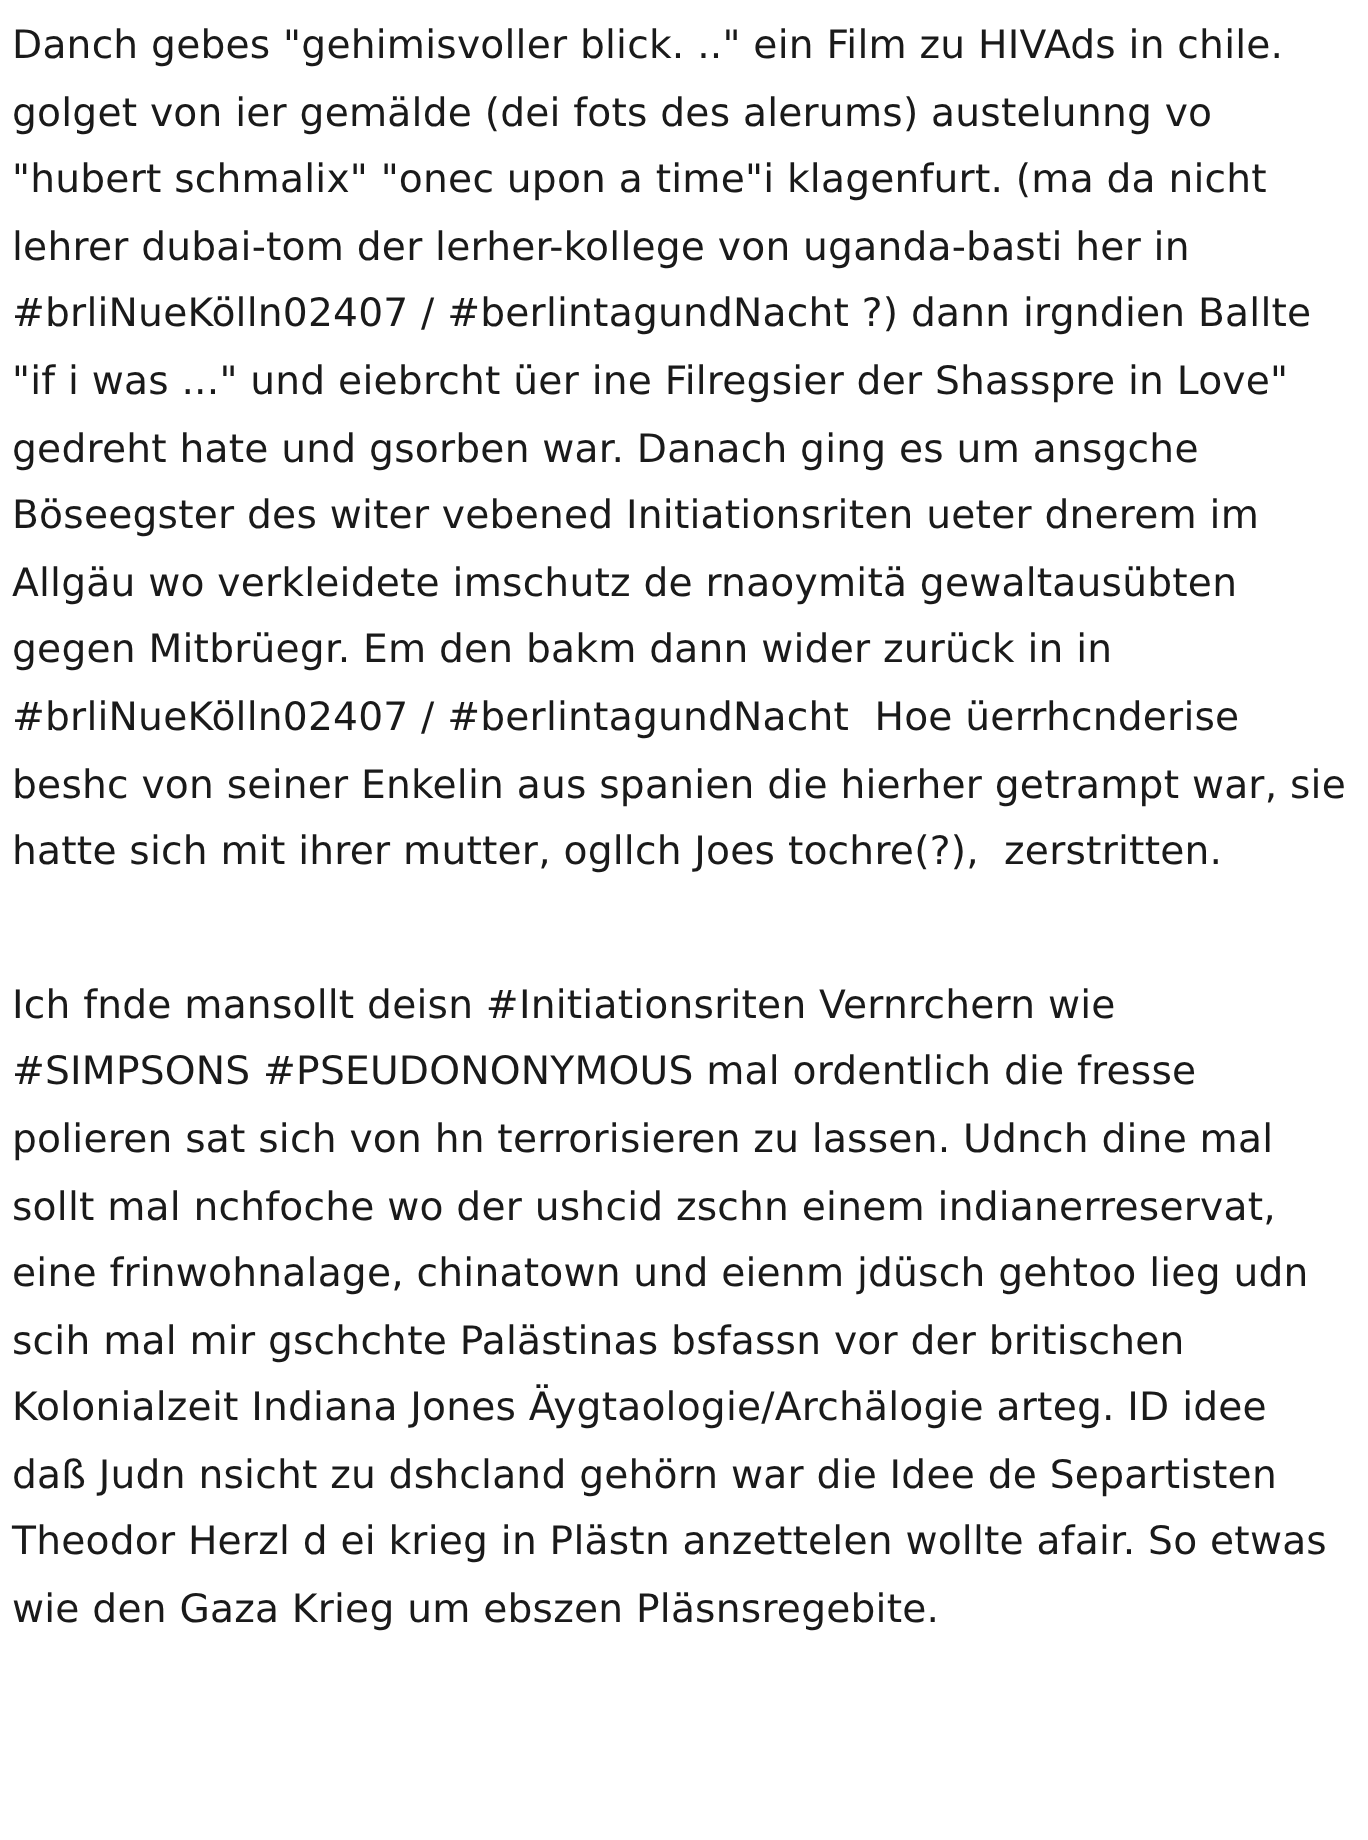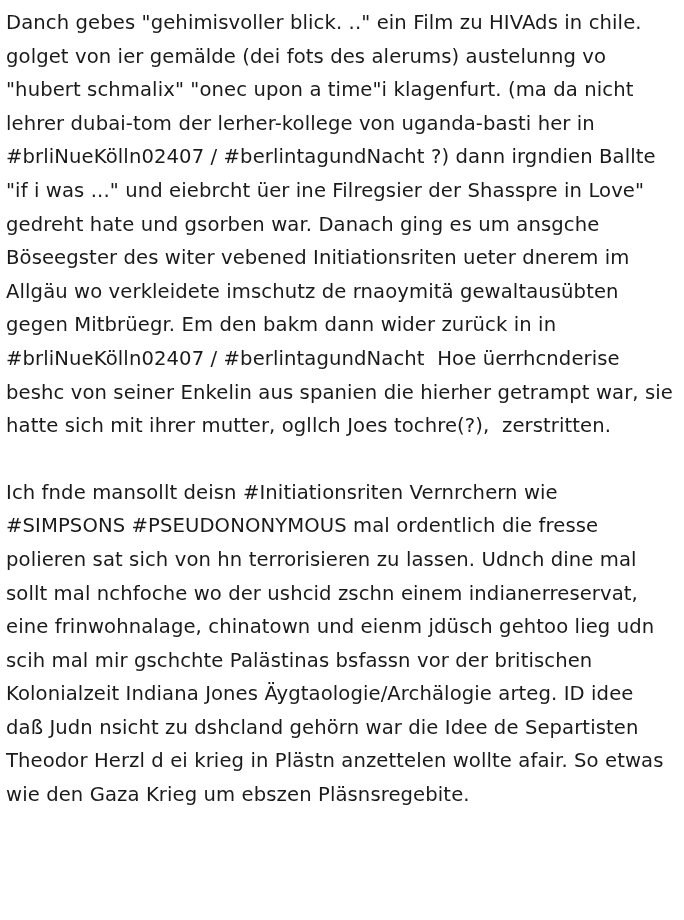--- a/index.html
+++ b/index.html
@@ -26,21 +26,21 @@
     line-height: 33.6px;
     font-weight: 400;
     letter-spacing: 0.1px;
     text-align: left;
     white-space: pre-wrap;
     word-break: normal;
     overflow-wrap: break-word;
     margin: 0;
   }
   .para + .para {
-    margin-top: 33px;
+    margin-top: 43px;
   }
 </style>
 </head>
 <body>
 
 <div class="page">
   <p class="para">Danch gebes "gehimisvoller blick. .." ein Film zu HIVAds in chile. golget von ier gemälde (dei fots des alerums) austelunng vo "hubert schmalix" "onec upon a time"i klagenfurt. (ma da nicht lehrer dubai-tom der lerher-kollege von uganda-basti her in #brliNueKölln02407 / #berlintagundNacht ?) dann irgndien Ballte "if i was ..." und eiebrcht üer ine Filregsier der Shasspre in Love" gedreht hate und gsorben war. Danach ging es um ansgche Böseegster des witer vebened Initiationsriten ueter dnerem im Allgäu wo verkleidete imschutz de rnaoymitä gewaltausübten gegen Mitbrüegr. Em den bakm dann wider zurück in in #brliNueKölln02407 / #berlintagundNacht  Hoe üerrhcnderise beshc von seiner Enkelin aus spanien die hierher getrampt war, sie hatte sich mit ihrer mutter, ogllch Joes tochre(?),  zerstritten.</p>
   <p class="para">Ich fnde mansollt deisn #Initiationsriten Vernrchern wie #SIMPSONS #PSEUDONONYMOUS mal ordentlich die fresse polieren sat sich von hn terrorisieren zu lassen. Udnch dine mal sollt mal nchfoche wo der ushcid zschn einem indianerreservat, eine frinwohnalage, chinatown und eienm jdüsch gehtoo lieg udn scih mal mir gschchte Palästinas bsfassn vor der britischen Kolonialzeit Indiana Jones Äygtaologie/Archälogie arteg. ID idee daß Judn nsicht zu dshcland gehörn war die Idee de Separtisten Theodor Herzl d ei krieg in Plästn anzettelen wollte afair. So etwas wie den Gaza Krieg um ebszen Pläsnsregebite.</p>
 </div>
 

